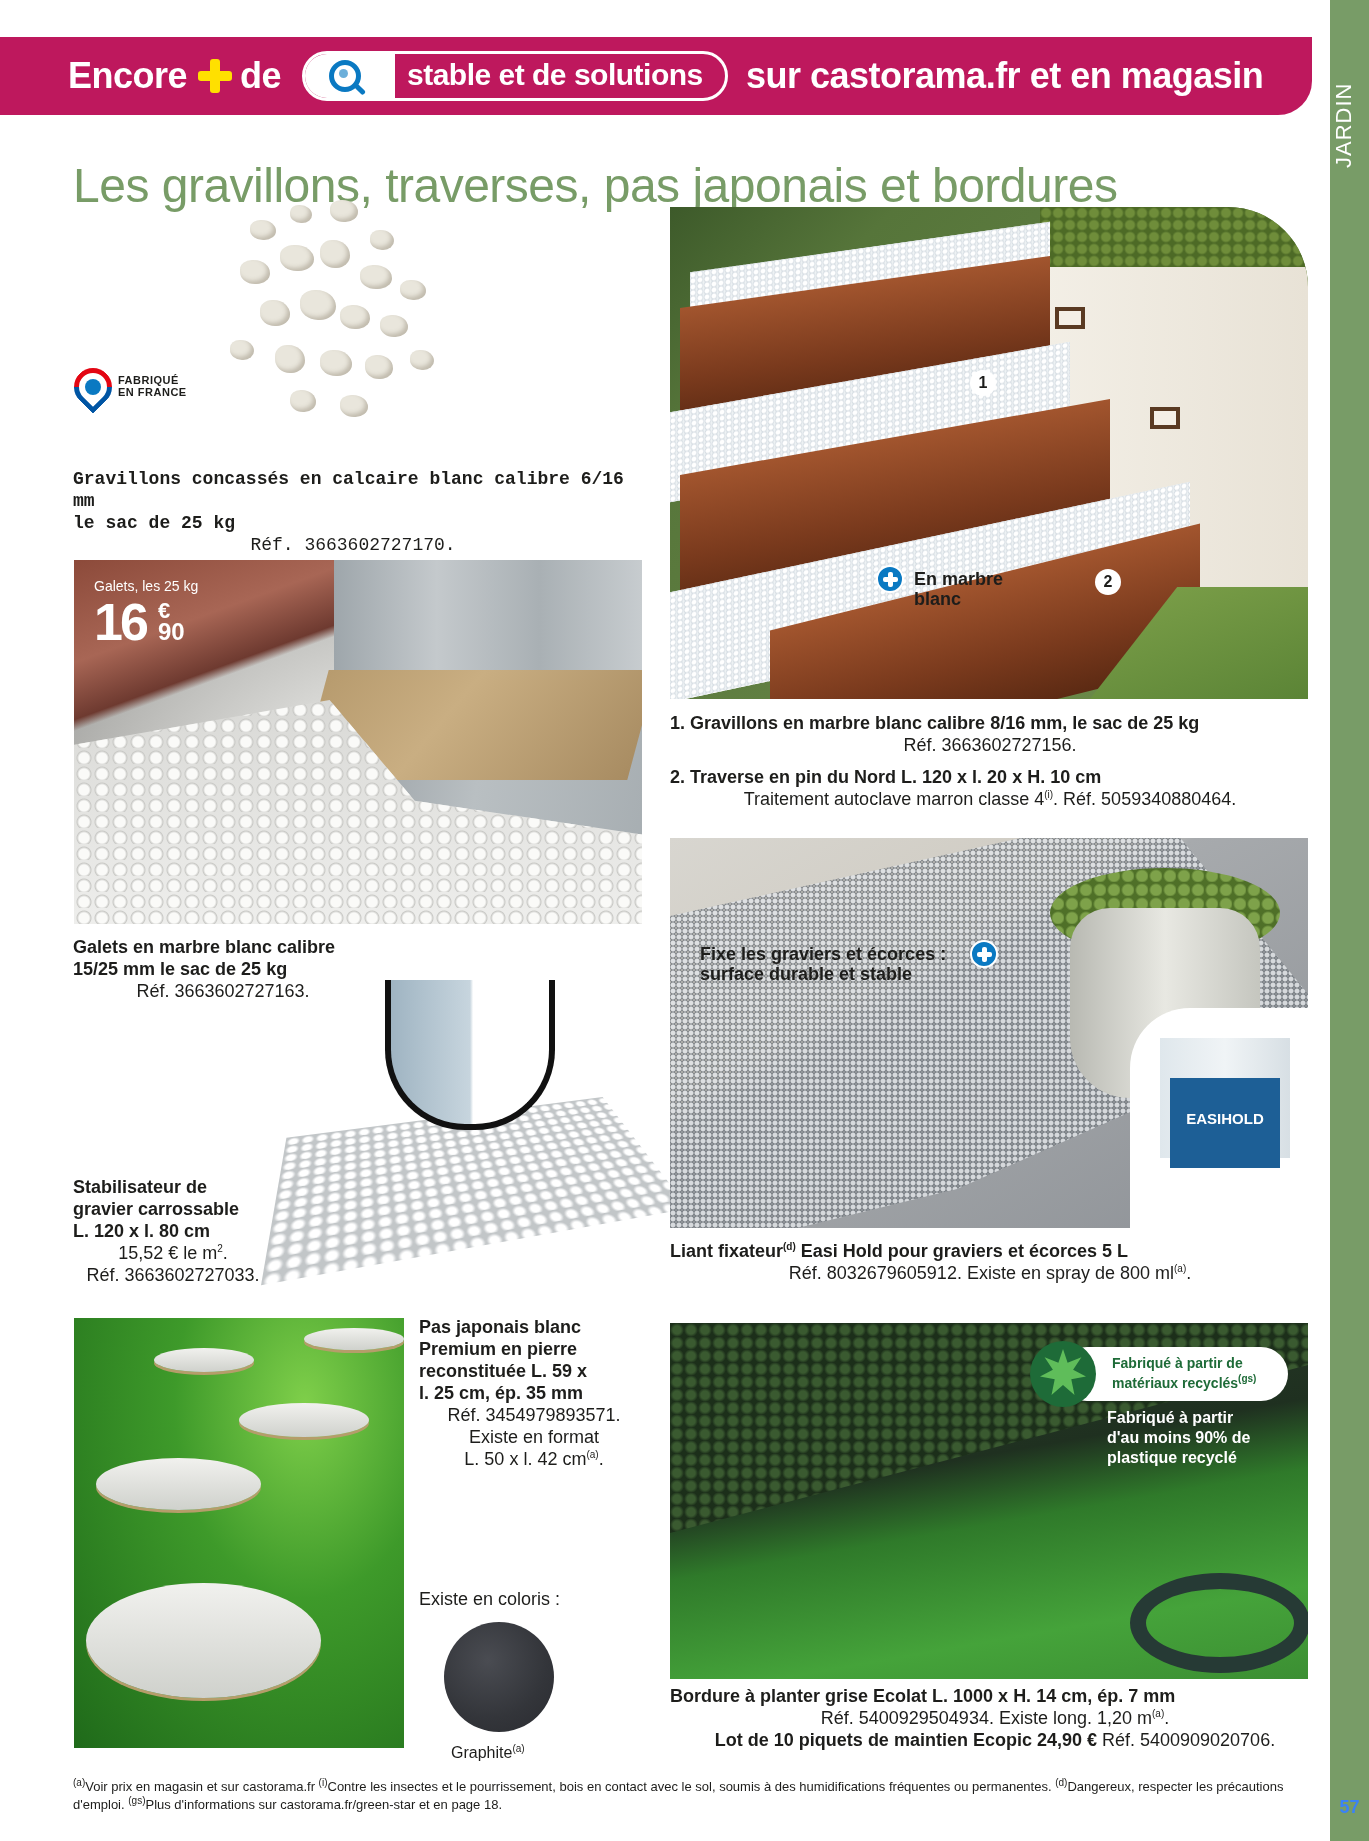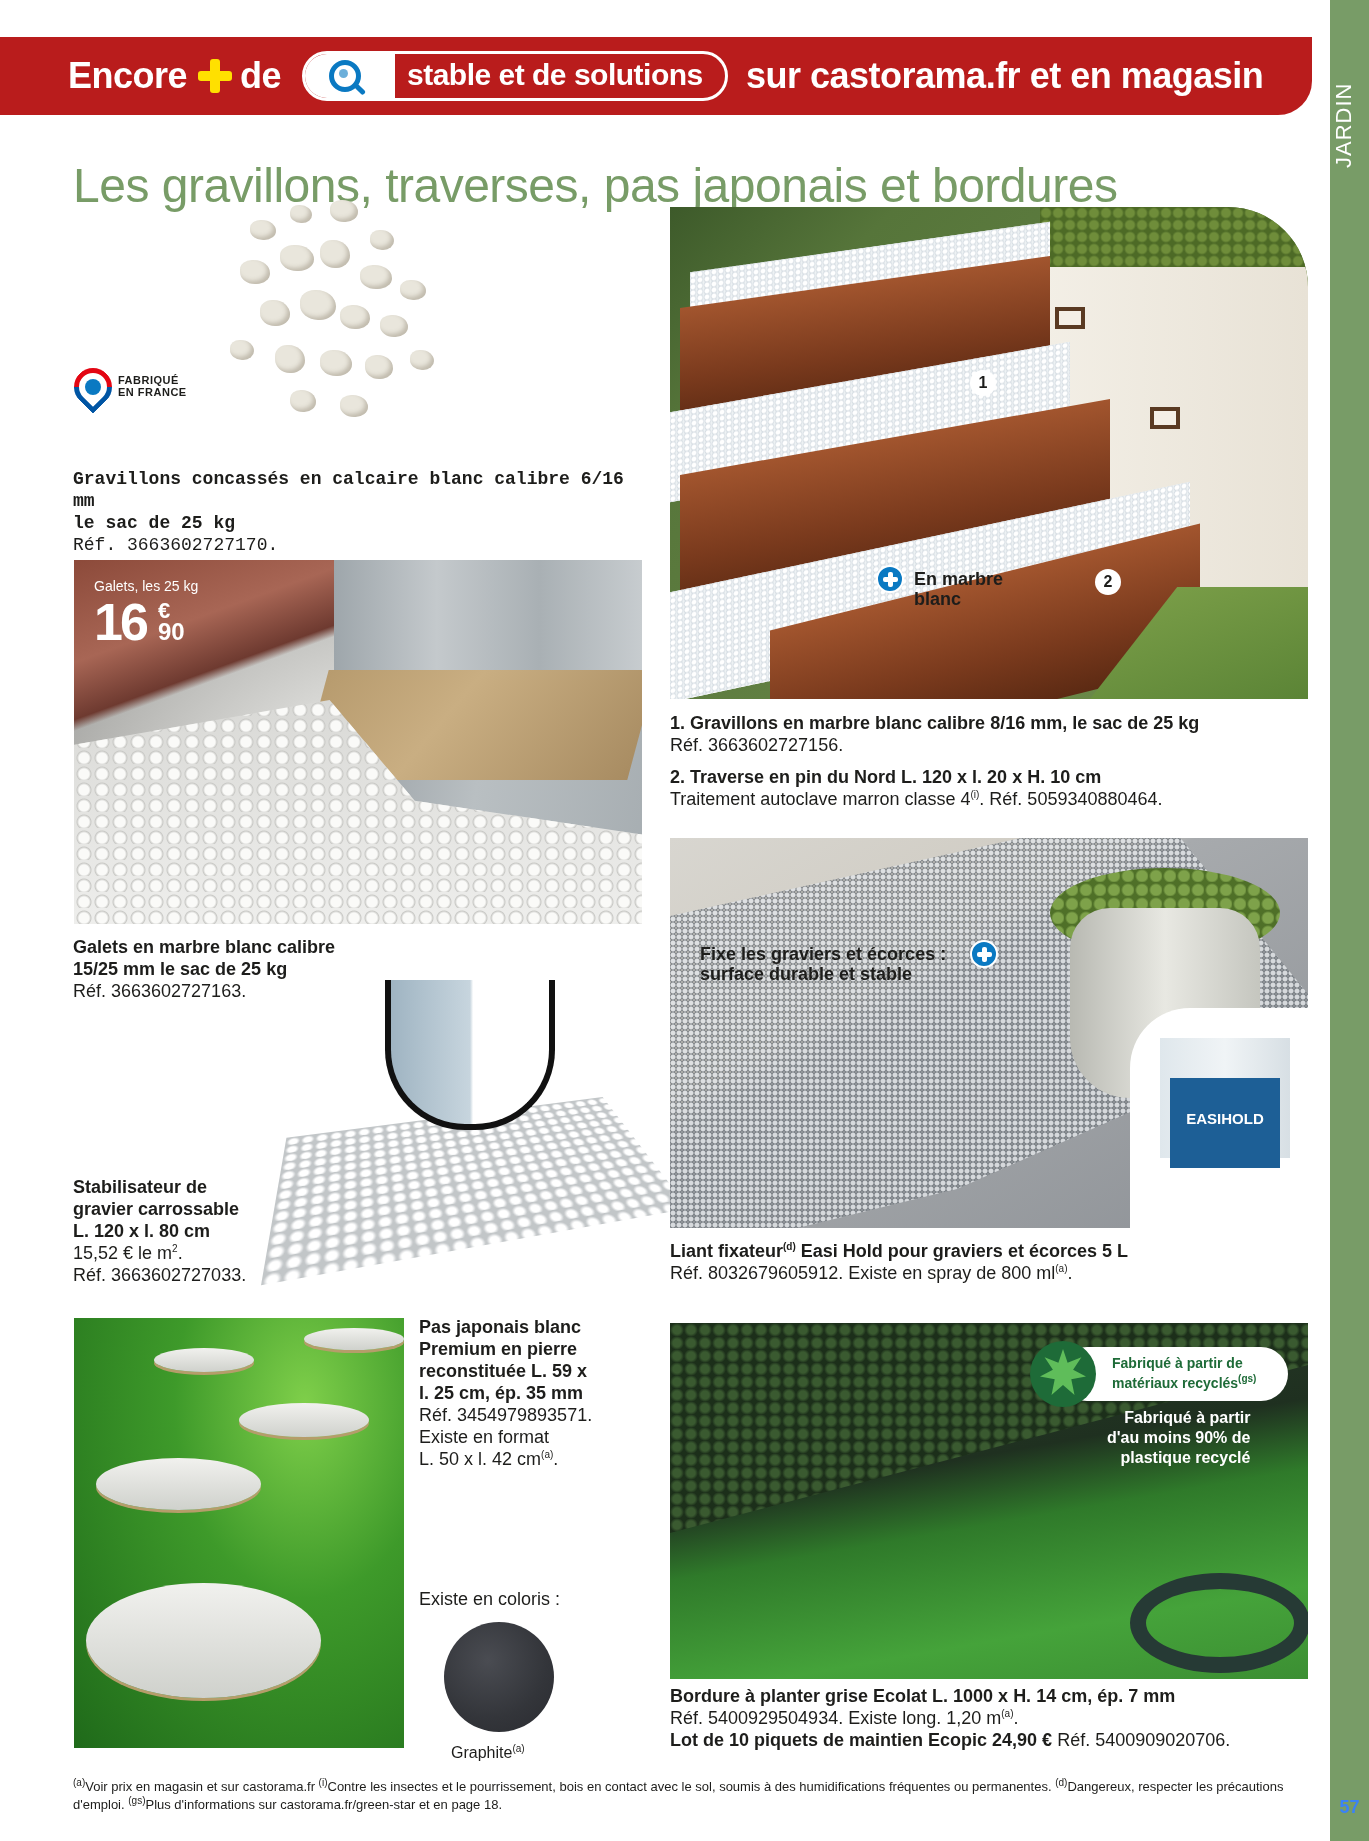--- a/index.html
+++ b/index.html
@@ -2,21 +2,21 @@
 <html><head>
 <meta charset="utf-8">
 <style>
   * { box-sizing: border-box; margin: 0; padding: 0; }
   html, body { width: 1369px; height: 1841px; background: #ffffff; overflow: hidden; }
   body { position: relative; font-family: "Liberation Sans", sans-serif; color: #1d1d1b; }
 
   .abs { position: absolute; }
 
   
-  .banner { left: 0; top: 37px; width: 1312px; height: 78px; background: #b91c1c; border-radius: 0 0 34px 0; }
+  .banner { left: 0; top: 37px; width: 1312px; height: 78px; background: #be185d; border-radius: 0 0 34px 0; }
   .banner-text { position: absolute; top: 18px; color: #fff; font-weight: 700; font-size: 36px; letter-spacing: -0.5px; white-space: nowrap; }
   .plus-yellow { position: absolute; left: 198px; top: 22px; width: 34px; height: 34px; }
   .plus-yellow::before, .plus-yellow::after { content: ""; position: absolute; background: #ffe000; border-radius: 3px; }
   .plus-yellow::before { left: 12px; top: 0; width: 10px; height: 34px; }
   .plus-yellow::after { left: 0; top: 12px; width: 34px; height: 10px; }
   .search-pill { position: absolute; left: 302px; top: 14px; width: 426px; height: 50px; border: 3px solid #fff; border-radius: 26px; }
   .search-pill-left { position: absolute; left: 0; top: 0; width: 90px; height: 44px; background: #fff; border-radius: 22px 0 0 22px; }
   .search-icon { position: absolute; left: 24px; top: 6px; width: 32px; height: 32px; border: 5px solid #0a79c2; border-radius: 50%; }
   .search-icon::after { content: ""; position: absolute; left: 20px; top: 22px; width: 12px; height: 5px; background: #0a79c2; transform: rotate(45deg); border-radius: 2px; }
   .search-icon::before { content: ""; position: absolute; left: 5px; top: 4px; width: 9px; height: 9px; background: #0a79c2; border-radius: 50%; opacity: .6; }
@@ -24,21 +24,21 @@
   
   .side-tab { left: 1330px; top: 0; width: 39px; height: 1841px; background: #789c67; }
   .side-label { position: absolute; left: 1331px; top: 70px; width: 36px; height: 110px; color: #fff; font-size: 22px; letter-spacing: 1px; writing-mode: vertical-rl; transform: rotate(180deg); text-align: center; font-weight: 400; }
   .page-num { position: absolute; left: 1330px; top: 1797px; width: 39px; color: #3b82f6; font-size: 18px; font-weight: 700; text-align: center; }
 
   
   .page-title { left: 73px; top: 138px; font-size: 48px; color: #789c67; font-weight: 400; letter-spacing: -0.5px; white-space: nowrap; margin-top: 20px; }
 
   
   .pname { font-weight: 700; font-size: 18px; line-height: 22px; color: #1d1d1b; }
-  .pref { font-weight: 400; font-size: 18px; line-height: 22px; color: #1d1d1b; }
+  .pref { font-weight: 400; font-size: 18px; line-height: 22px; color: #1d1d1b; text-align: center; }
   sup { font-size: 10px; vertical-align: super; line-height: 0; }
 
   
   .photo { overflow: hidden; }
   .gravel-pile { left: 220px; top: 200px; width: 240px; height: 230px; }
   .pebble { position: absolute; background: #e9e6dc; border-radius: 40% 55% 45% 50%; box-shadow: inset -3px -3px 4px rgba(120,110,90,.35); }
 
   .galets-photo { left: 74px; top: 560px; width: 568px; height: 364px;
     background:
       linear-gradient(160deg, #8c4a3a 0%, #a86655 18%, #6e3a30 28%, transparent 30%),
@@ -98,21 +98,21 @@
   .bordure-photo { left: 670px; top: 1323px; width: 638px; height: 356px;
     background: linear-gradient(170deg, #2b3d2a 0%, #1f3020 40%, #2f7a2a 55%, #45a33a 80%, #3c8f33 100%); }
   .bordure-hedge { position: absolute; left: 0; top: 0; width: 638px; height: 210px; background: radial-gradient(circle at 7px 7px, #3a5a30 4px, #1c2f1a 7px) 0 0/14px 13px; clip-path: polygon(0 0, 100% 0, 100% 20%, 50% 60%, 0 100%); }
   .bordure-roll { position: absolute; left: 460px; top: 250px; width: 180px; height: 100px; border-radius: 50%; border: 16px solid #263a35; background: transparent; }
   .badge-green { position: absolute; left: 360px; top: 18px; width: 258px; height: 60px; }
   .badge-green-pill { position: absolute; left: 30px; top: 6px; width: 228px; height: 54px; background: #fff; border-radius: 27px; }
   .badge-green-circle { position: absolute; left: 0; top: 0; width: 66px; height: 66px; border-radius: 50%; background: #1e6b38; }
   .badge-star { position: absolute; left: 10px; top: 8px; width: 46px; height: 46px; background: #5fbd5a;
     clip-path: polygon(50% 0, 60% 30%, 90% 18%, 72% 45%, 100% 60%, 68% 66%, 75% 100%, 50% 78%, 25% 100%, 32% 66%, 0 60%, 28% 45%, 10% 18%, 40% 30%); }
   .badge-green-text { position: absolute; left: 82px; top: 12px; color: #1e6b38; font-size: 14px; font-weight: 700; line-height: 20px; }
-  .bordure-note { position: absolute; left: 437px; top: 85px; color: #fff; font-size: 16px; font-weight: 700; line-height: 20px; text-align: right; }
+  .bordure-note { position: absolute; left: 437px; top: 85px; color: #fff; font-size: 16px; font-weight: 700; line-height: 20px; }
 
   .footnote { left: 73px; top: 1778px; width: 1240px; font-size: 13px; line-height: 18px; color: #1d1d1b; }
 
   .france-badge { left: 74px; top: 368px; width: 130px; height: 46px; }
   .france-pin { position: absolute; left: 0; top: 0; width: 38px; height: 38px; border-radius: 50% 50% 50% 0; transform: rotate(-45deg); border: 5px solid #e30613; border-left-color: #0055a4; border-bottom-color: #0055a4; background: #fff; }
   .france-pin::after { content: ""; position: absolute; left: 6px; top: 6px; width: 16px; height: 16px; border-radius: 50%; background: #0a79c2; }
   .france-text { position: absolute; left: 44px; top: 6px; font-size: 11px; font-weight: 700; line-height: 12px; color: #1d1d1b; letter-spacing: .5px; }
 </style>
 </head>
 <body>

